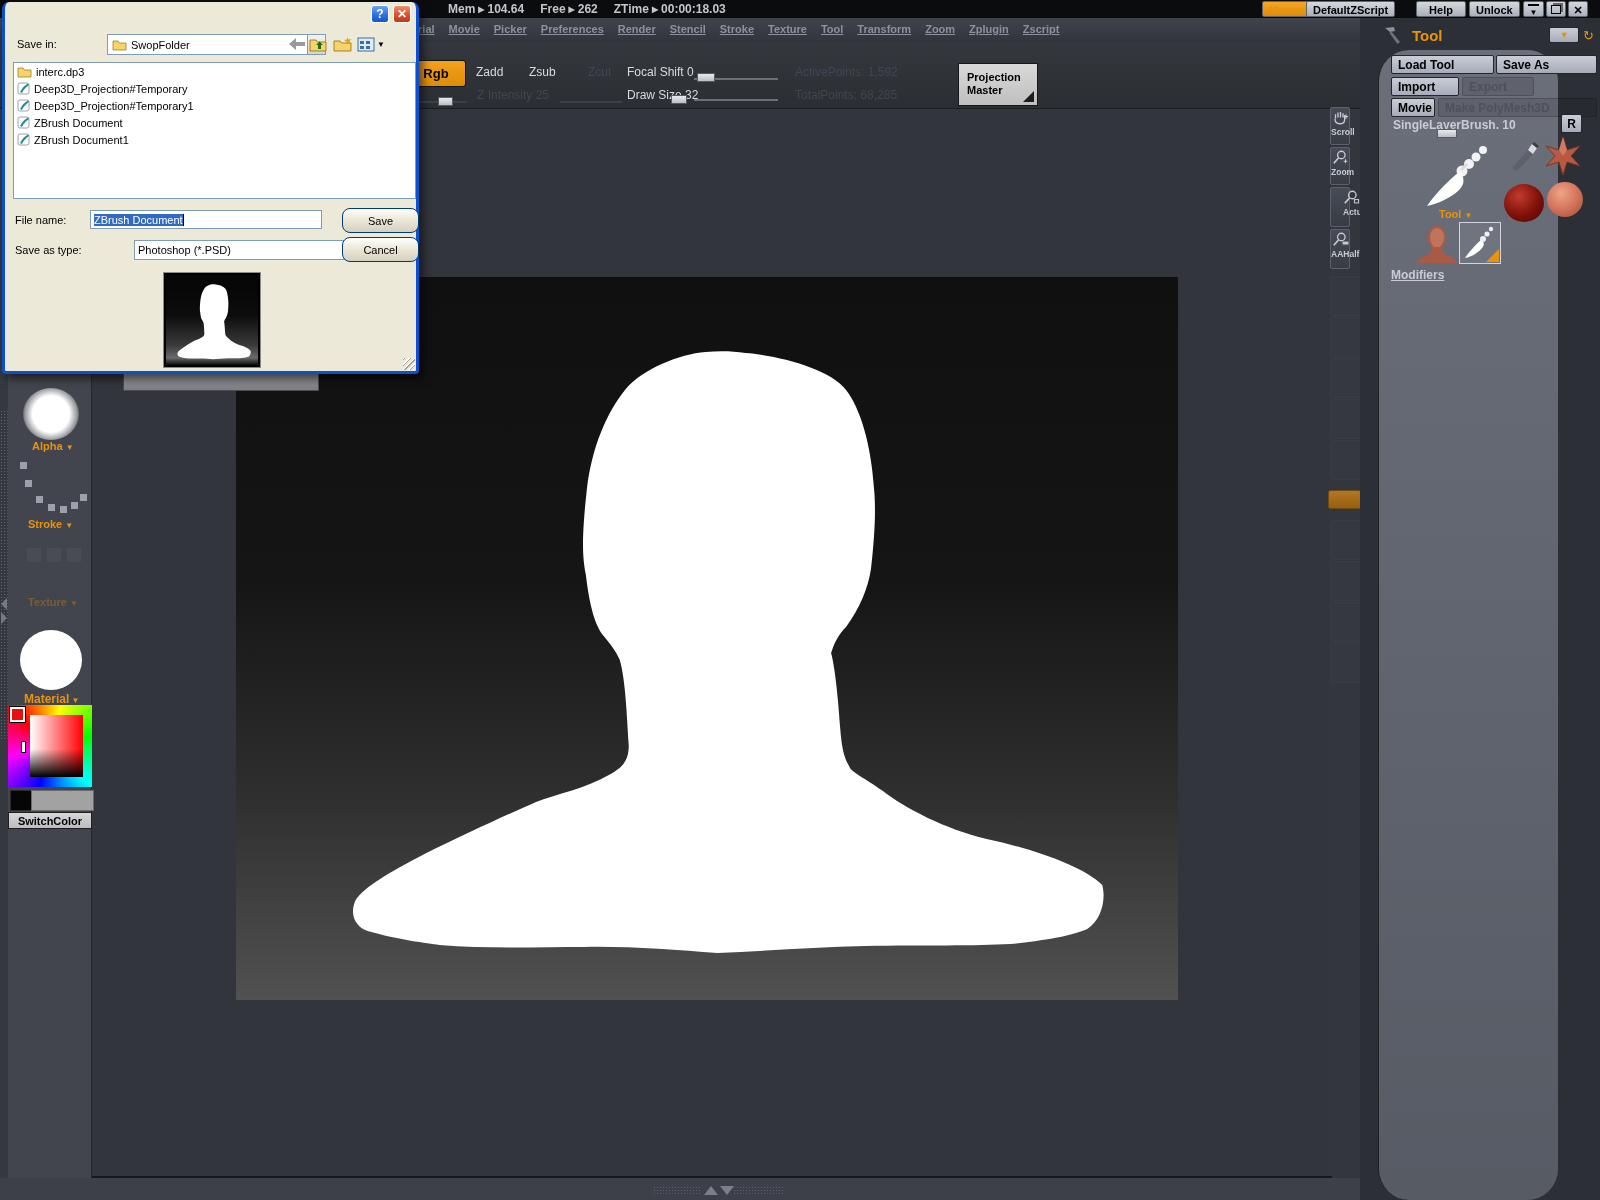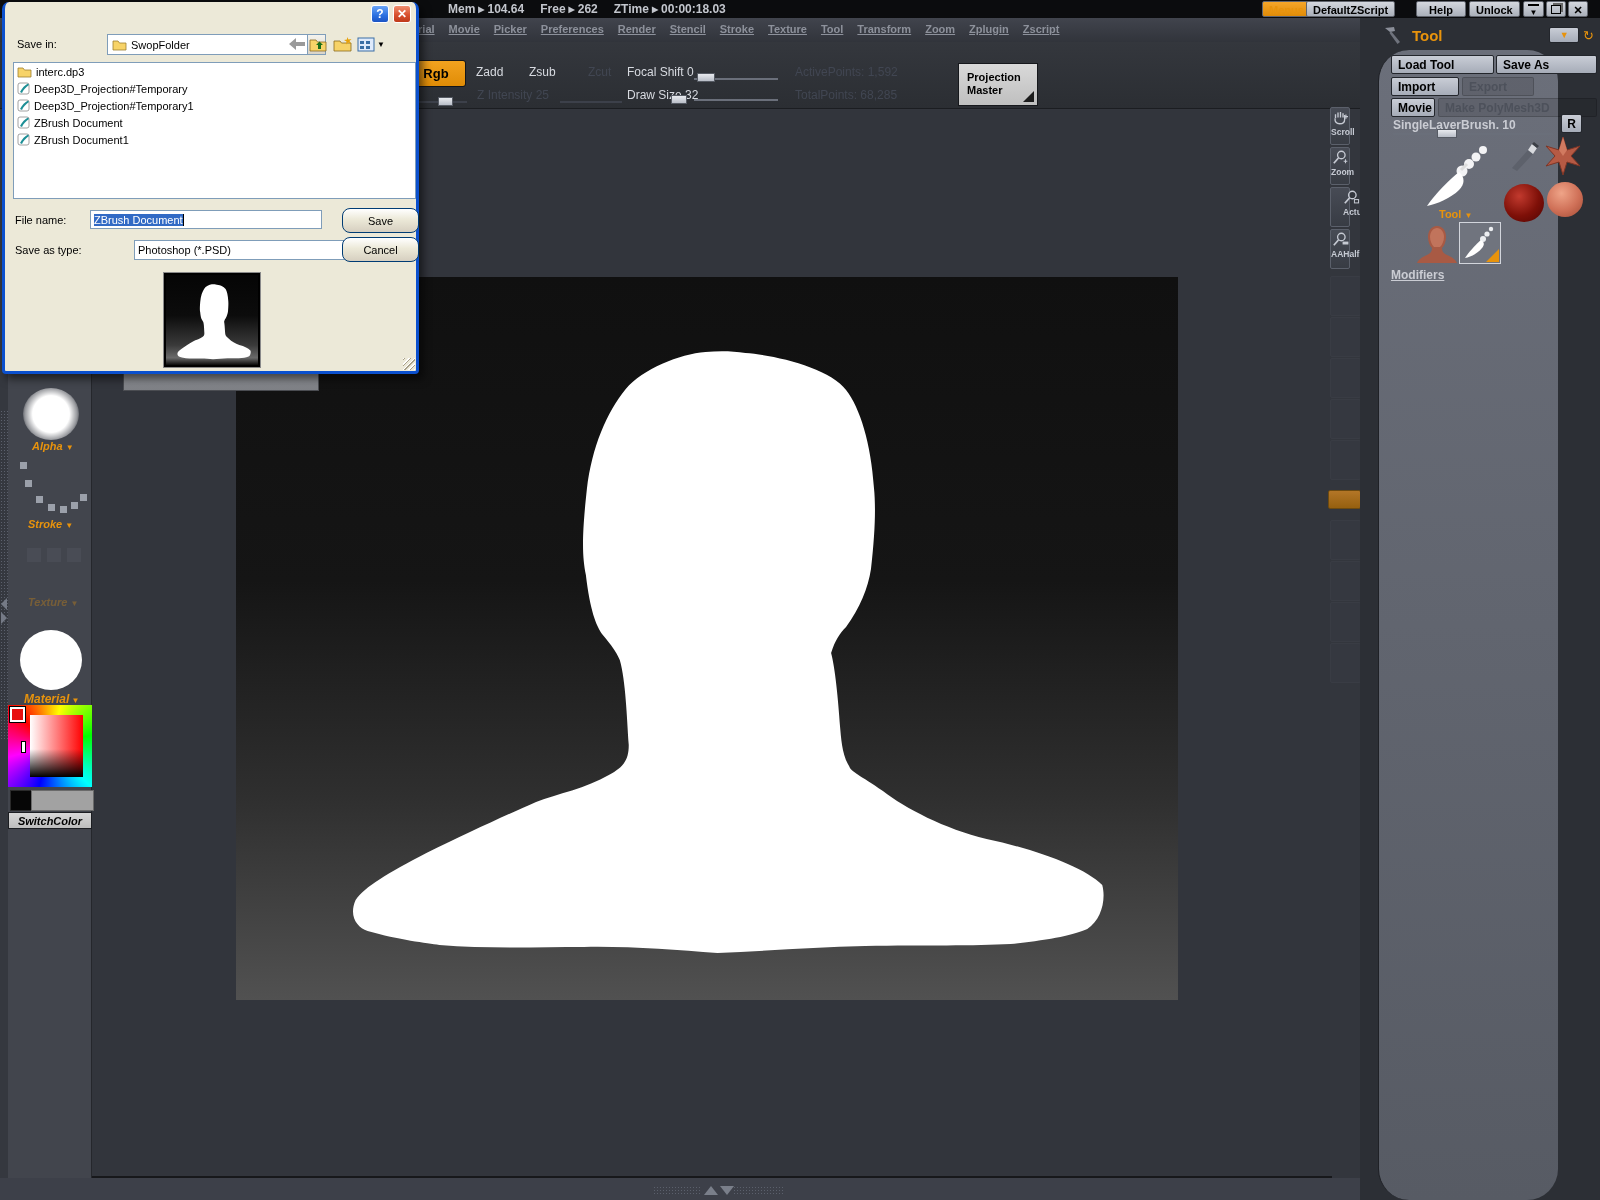--- a/index.html
+++ b/index.html
@@ -175,21 +175,21 @@
   <div class="abs" style="left:720px;top:8px;width:0;height:0;border-left:7px solid transparent;border-right:7px solid transparent;border-top:9px solid #7a7f8a;"></div>
   <div class="abs checker" style="left:733px;top:8px;width:52px;height:9px;"></div>
 </div>
 
 <div class="abs" style="left:0;top:110px;width:8px;height:1068px;background:#35383f;">
   <div class="abs checker" style="left:0;top:300px;width:8px;height:330px;"></div>
   <div class="abs" style="left:1px;top:488px;width:0;height:0;border-top:6px solid transparent;border-bottom:6px solid transparent;border-right:6px solid #757a86;"></div>
   <div class="abs" style="left:1px;top:502px;width:0;height:0;border-top:6px solid transparent;border-bottom:6px solid transparent;border-left:6px solid #757a86;"></div>
 </div>
 
-<div class="abs" style="left:8px;top:110px;width:84px;height:1068px;background:#42454d;border-right:1px solid #25272c;box-sizing:border-box;font-style:italic;">
+<div class="abs" style="left:8px;top:110px;width:84px;height:1068px;background:#42454d;border-right:1px solid #25272c;box-sizing:border-box;">
   <div class="abs" style="left:15px;top:278px;width:56px;height:52px;border-radius:50%;
        background:radial-gradient(circle,#ffffff 48%,rgba(255,255,255,0.45) 68%,rgba(255,255,255,0) 78%);"></div>
   <span class="abs orange" style="left:24px;top:330px;font-size:11px;font-weight:bold;"><span>Alpha</span> <span style="font-size:8px;">▼</span></span>
   <div>
     <div class="abs" style="left:12px;top:352px;width:7px;height:7px;background:#9ba0aa;"></div>
     <div class="abs" style="left:17px;top:370px;width:7px;height:7px;background:#9ba0aa;"></div>
     <div class="abs" style="left:28px;top:386px;width:7px;height:7px;background:#9ba0aa;"></div>
     <div class="abs" style="left:40px;top:394px;width:7px;height:7px;background:#9ba0aa;"></div>
     <div class="abs" style="left:52px;top:396px;width:7px;height:7px;background:#9ba0aa;"></div>
     <div class="abs" style="left:63px;top:392px;width:7px;height:7px;background:#9ba0aa;"></div>

